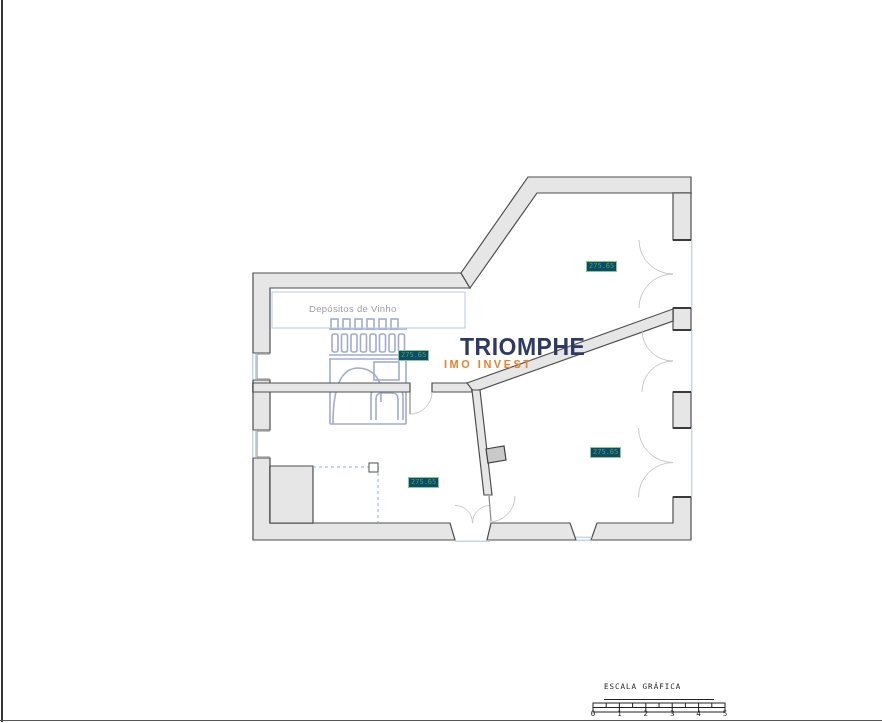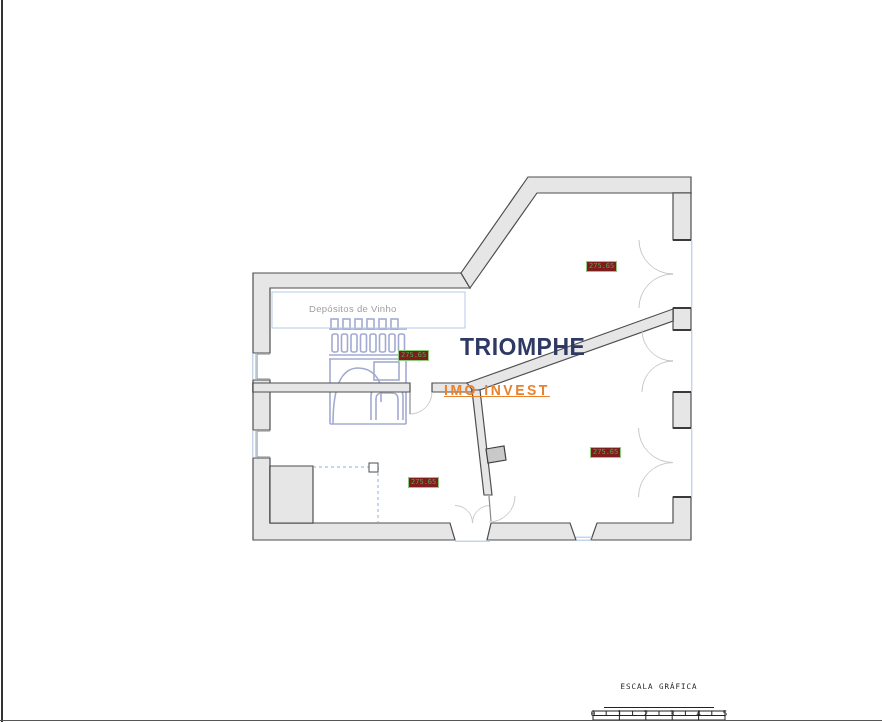--- a/index.html
+++ b/index.html
@@ -5,34 +5,34 @@
   html,body{margin:0;padding:0;background:#ffffff;}
   #stage{position:relative;width:882px;height:723px;background:#ffffff;overflow:hidden;
          font-family:"Liberation Sans",sans-serif;}
   
   .frame-left{position:absolute;left:1px;top:0;width:2px;height:722px;background:#333336;}
   .frame-bottom{position:absolute;left:0;top:720px;width:882px;height:1px;background:#55555a;}
   
   #logo-arc{position:absolute;left:328px;top:316px;width:80px;height:112px;opacity:.92;}
   #logo-title{position:absolute;left:423px;top:334px;width:120px;font-size:23px;font-weight:bold;
               color:#2e3a64;letter-spacing:.5px;white-space:nowrap;margin-left:37px;}
-  #logo-tagline{position:absolute;left:444px;top:382px;font-size:14px;font-weight:bold;
-              color:#e9822e;letter-spacing:2.5px;white-space:nowrap;text-decoration:underline;}
+  #logo-tagline{position:absolute;left:444px;top:358px;font-size:11px;font-weight:bold;
+              color:#e9822e;letter-spacing:2.5px;white-space:nowrap;}
   
   .room-label{position:absolute;left:309px;top:303px;font-size:9.5px;color:#9e9e9e;letter-spacing:.3px;}
   .elev{position:absolute;font-family:"DejaVu Sans Mono",monospace;font-size:7px;line-height:9px;
-        color:#4aa64a;background:#7f1d1d;border:1px solid #8ecb7e;padding:0 2px;white-space:nowrap;}
+        color:#4aa64a;background:#0c4a6e;border:1px solid #8ecb7e;padding:0 2px;white-space:nowrap;}
   #elev-0{left:586px;top:261px;}
   #elev-1{left:398px;top:350px;}
   #elev-2{left:590px;top:447px;}
   #elev-3{left:408px;top:477px;}
   
   #scale-bar{position:absolute;left:590px;top:682px;width:138px;font-family:"DejaVu Sans Mono",monospace;color:#222;}
-  #scale-title{display:block;text-align:center;font-size:7.5px;letter-spacing:1px;margin:0 14px 2px 14px;
-               border-bottom:1px solid #222;padding-bottom:16px;white-space:nowrap;}
+  #scale-title{display:block;font-size:7.5px;letter-spacing:1px;margin:0 14px 2px 14px;
+               border-bottom:1px solid #222;padding-bottom:8px;white-space:nowrap;}
   #scale-ticks{position:absolute;left:0;top:27px;width:138px;height:10px;}
   #scale-ticks span{position:absolute;top:0;width:20px;margin-left:-10px;text-align:center;font-size:7.5px;}
   svg{display:block;}
   .abs{position:absolute;left:0;top:0;}
 </style>
 </head>
 <body>
 
 <div id="stage">
 

